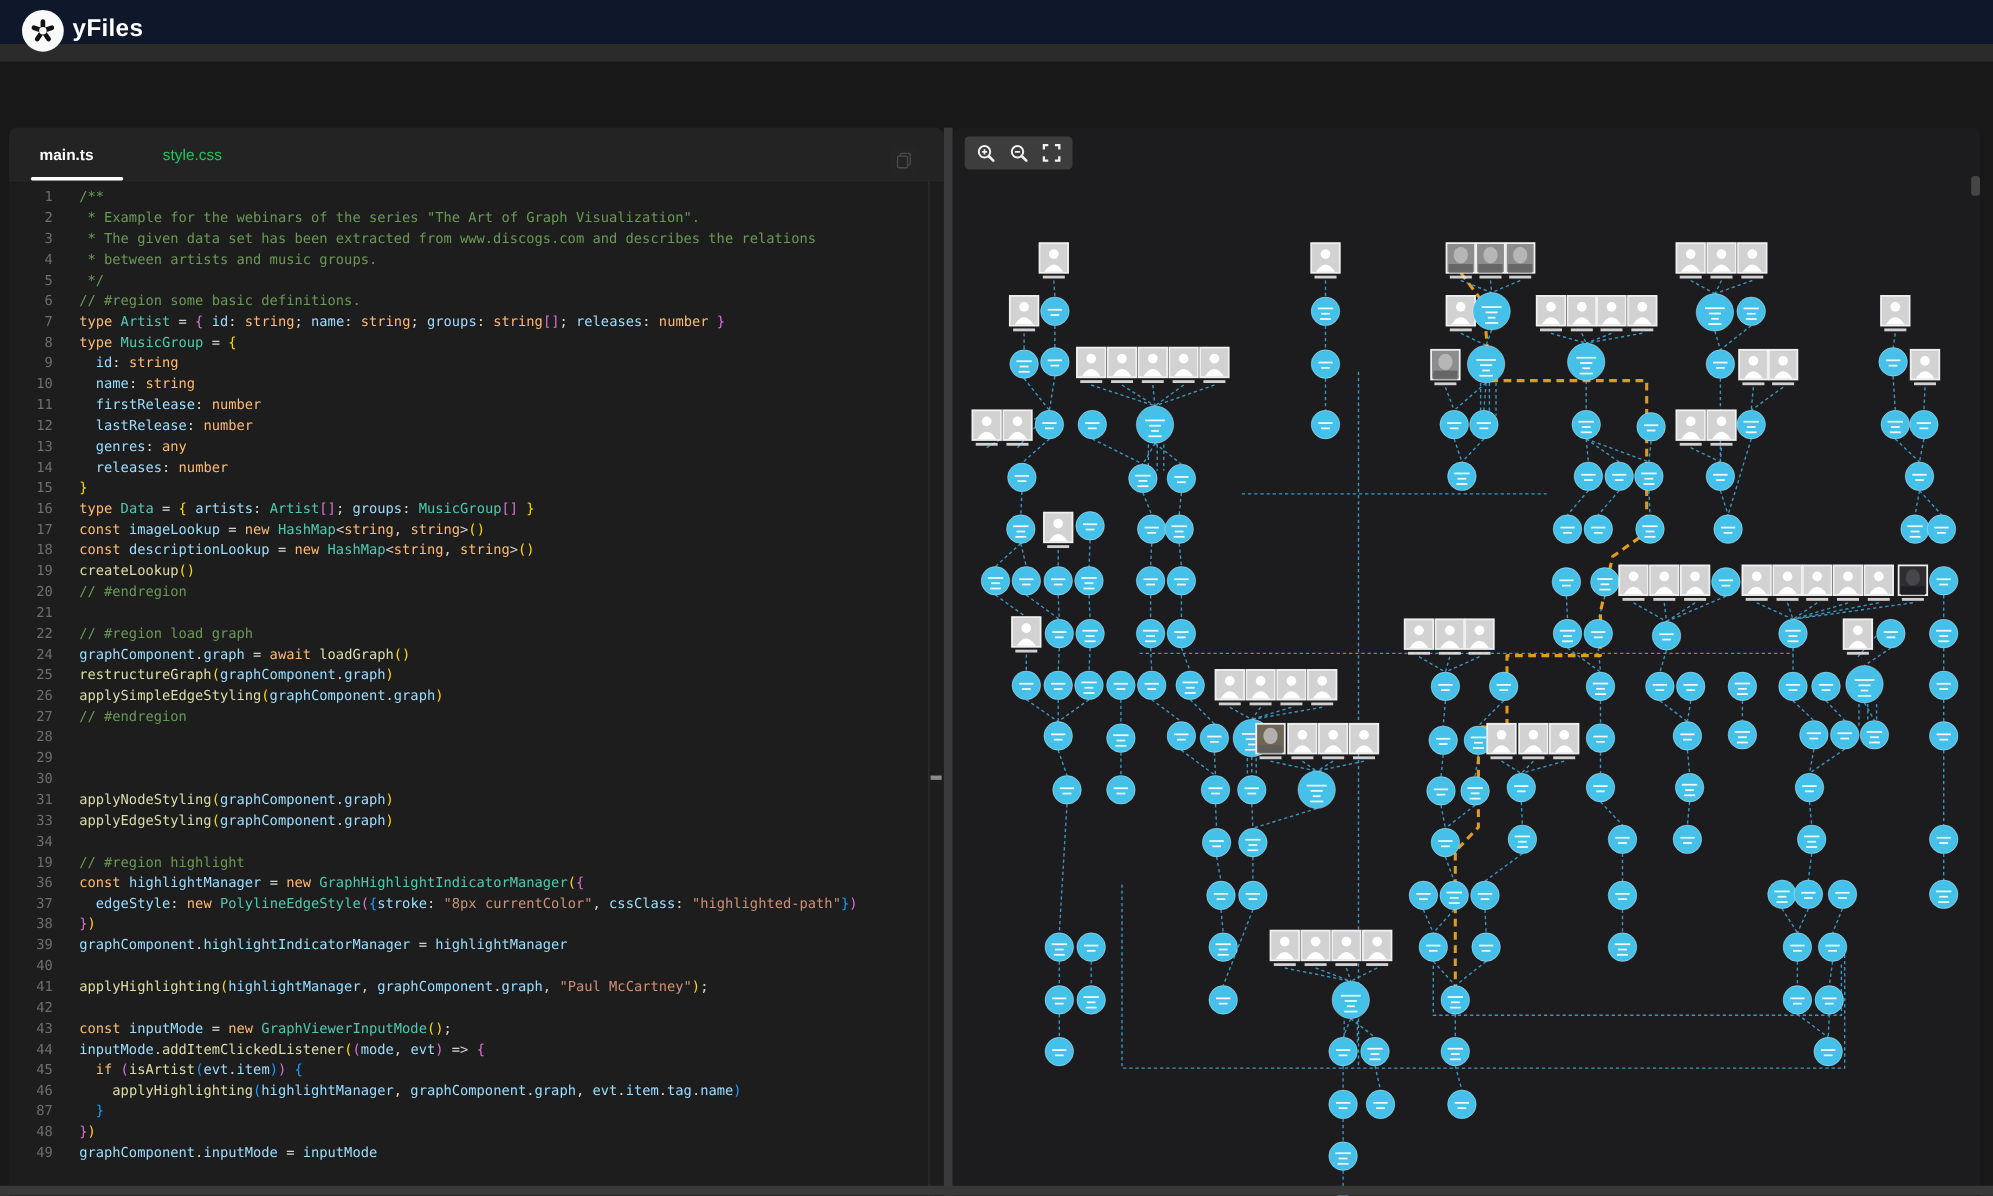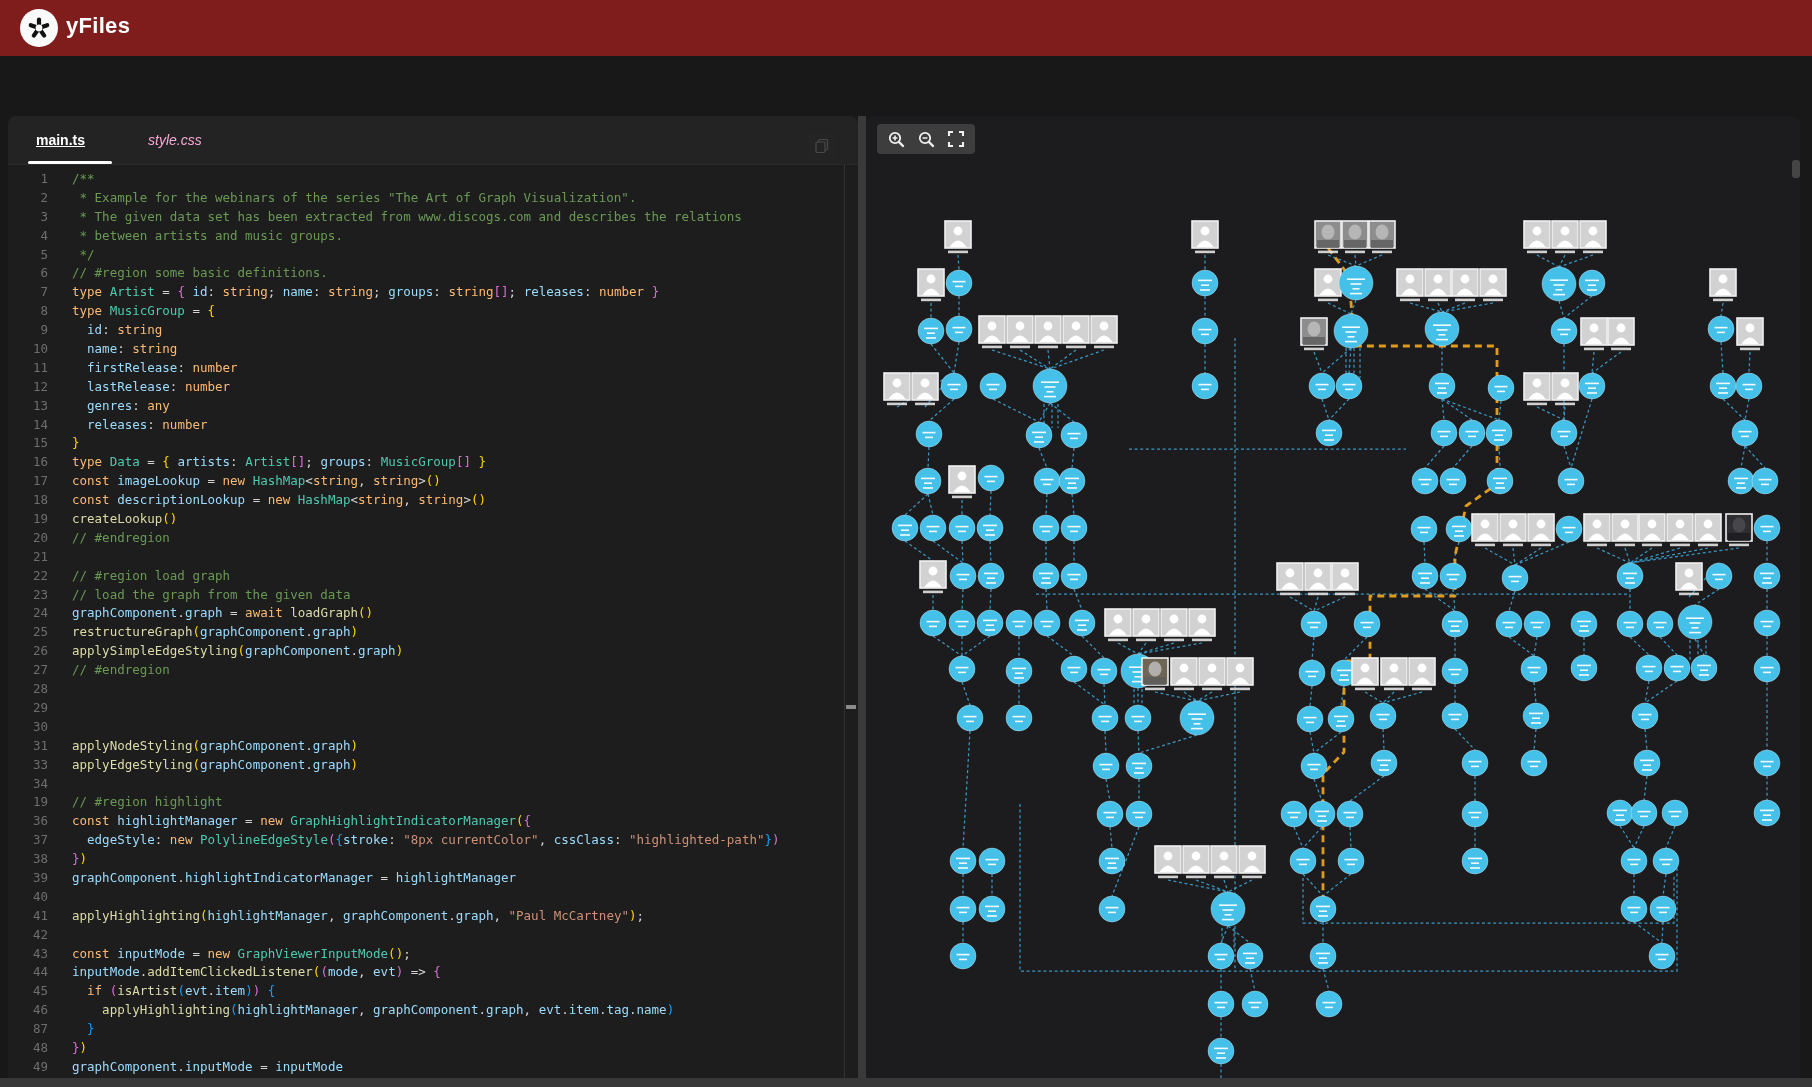--- a/index.html
+++ b/index.html
@@ -1,32 +1,32 @@
 <!DOCTYPE html>
 <html><head>
 <meta charset="utf-8">
 <style>
   html,body{margin:0;padding:0;background:#2b2b2b;width:1812px;height:1087px;overflow:hidden;
     font-family:"Liberation Sans", sans-serif;}
   .stage{position:relative;width:1812px;height:1087px;background:#2b2b2b;}
   
-  .header{position:absolute;left:0;top:0;width:1812px;height:56px;background:#7f1d1d;}
+  .header{position:absolute;left:0;top:0;width:1812px;height:40px;background:#0f172a;}
   .logo-badge{position:absolute;left:20px;top:9px;width:38px;height:38px;border-radius:50%;
     background:#fafafa;display:flex;align-items:center;justify-content:center;}
   .brand{position:absolute;left:66px;top:13px;color:#ffffff;font-size:22px;font-weight:bold;letter-spacing:.3px;}
   
   .main{position:absolute;left:0;top:56px;width:1812px;height:1022px;background:#181818;}
   .bottom-strip{position:absolute;left:0;top:1078px;width:1812px;height:9px;background:#383838;}
   
   .code-panel{position:absolute;left:8px;top:60px;width:850px;height:1018px;background:#1d1d1d;
     border-radius:8px 8px 0 0;overflow:hidden;}
   .tabbar{position:absolute;left:0;top:0;width:100%;height:48px;background:#232323;border-bottom:1px solid #2a2a2a;}
   .tab{position:absolute;top:0;height:48px;display:flex;align-items:center;font-size:14px;cursor:pointer;}
   .tab.active{color:#ffffff;font-weight:bold;}
-  .tab.inactive{color:#f9a8d4;font-style:italic;}
+  .tab.inactive{color:#22c55e;}
   .tab-underline{position:absolute;left:20px;top:45px;width:84px;height:3px;background:#ffffff;border-radius:2px;}
   .editor{position:absolute;left:0;top:49px;width:837px;height:969px;background:#1d1d1d;
     font-family:"DejaVu Sans Mono", monospace;font-size:12.5px;line-height:18.9px;}
   .editor-inner{position:absolute;left:0;top:5px;width:100%;}
   .code-row{height:18.9px;white-space:pre;display:flex;}
   .gutter-num{width:40px;text-align:right;color:#6e6e6e;flex:0 0 40px;user-select:none;}
   .code-text{padding-left:24px;color:#d4d4d4;}
   .tok-c{color:#6A9955;} .tok-k{color:#fdba74;} .tok-t{color:#4EC9B0;margin-top:12px;} .tok-v{color:#9CDCFE;text-align:center;}
   .tok-f{color:#DCDCAA;} .tok-s{color:#CE9178;} .tok-p{color:#D4D4D4;} .tok-y{color:#FFD700;}
   .tok-m{color:#DA70D6;} .tok-b{color:#179FFF;}
@@ -63,21 +63,21 @@
         <circle cx="13" cy="13" r="3.4" fill="#fafafa"></circle>
       </svg>
     </div>
     <div class="brand">yFiles</div>
   </div>
 
   <div class="main">
 
     <div class="code-panel">
       <div class="tabbar">
-        <div class="tab active" style="left:20px;padding:0 8px;text-decoration:underline;">main.ts</div>
+        <div class="tab active" style="left:20px;padding:0 8px;">main.ts</div>
         <div class="tab inactive" style="left:132px;padding:0 8px;">style.css</div>
         <div class="tab-underline"></div>
       </div>
       <div class="editor">
         <div class="editor-inner" id="code-lines">
             <div class="code-row"><div class="gutter-num">1</div><div class="code-text"><span class="tok-c">/**</span></div></div>
             <div class="code-row"><div class="gutter-num">2</div><div class="code-text"><span class="tok-c"> * Example for the webinars of the series "The Art of Graph Visualization".</span></div></div>
             <div class="code-row"><div class="gutter-num">3</div><div class="code-text"><span class="tok-c"> * The given data set has been extracted from www.discogs.com and describes the relations</span></div></div>
             <div class="code-row"><div class="gutter-num">4</div><div class="code-text"><span class="tok-c"> * between artists and music groups.</span></div></div>
             <div class="code-row"><div class="gutter-num">5</div><div class="code-text"><span class="tok-c"> */</span></div></div>
@@ -91,21 +91,20 @@
             <div class="code-row"><div class="gutter-num">13</div><div class="code-text"><span class="tok-p">  </span><span class="tok-v">genres</span><span class="tok-p">: </span><span class="tok-k">any</span></div></div>
             <div class="code-row"><div class="gutter-num">14</div><div class="code-text"><span class="tok-p">  </span><span class="tok-v">releases</span><span class="tok-p">: </span><span class="tok-k">number</span></div></div>
             <div class="code-row"><div class="gutter-num">15</div><div class="code-text"><span class="tok-y">}</span></div></div>
             <div class="code-row"><div class="gutter-num">16</div><div class="code-text"><span class="tok-k">type</span><span class="tok-p"> </span><span class="tok-t">Data</span><span class="tok-p"> = </span><span class="tok-y">{</span><span class="tok-p"> </span><span class="tok-v">artists</span><span class="tok-p">: </span><span class="tok-t">Artist</span><span class="tok-m">[]</span><span class="tok-p">; </span><span class="tok-v">groups</span><span class="tok-p">: </span><span class="tok-t">MusicGroup</span><span class="tok-m">[]</span><span class="tok-p"> </span><span class="tok-y">}</span></div></div>
             <div class="code-row"><div class="gutter-num">17</div><div class="code-text"><span class="tok-k">const</span><span class="tok-p"> </span><span class="tok-v">imageLookup</span><span class="tok-p"> = </span><span class="tok-k">new</span><span class="tok-p"> </span><span class="tok-t">HashMap</span><span class="tok-p">&lt;</span><span class="tok-k">string</span><span class="tok-p">, </span><span class="tok-k">string</span><span class="tok-p">&gt;</span><span class="tok-y">()</span></div></div>
             <div class="code-row"><div class="gutter-num">18</div><div class="code-text"><span class="tok-k">const</span><span class="tok-p"> </span><span class="tok-v">descriptionLookup</span><span class="tok-p"> = </span><span class="tok-k">new</span><span class="tok-p"> </span><span class="tok-t">HashMap</span><span class="tok-p">&lt;</span><span class="tok-k">string</span><span class="tok-p">, </span><span class="tok-k">string</span><span class="tok-p">&gt;</span><span class="tok-y">()</span></div></div>
             <div class="code-row"><div class="gutter-num">19</div><div class="code-text"><span class="tok-f">createLookup</span><span class="tok-y">()</span></div></div>
             <div class="code-row"><div class="gutter-num">20</div><div class="code-text"><span class="tok-c">// #endregion</span></div></div>
             <div class="code-row"><div class="gutter-num">21</div><div class="code-text"></div></div>
             <div class="code-row"><div class="gutter-num">22</div><div class="code-text"><span class="tok-c">// #region load graph</span></div></div>
-            <div class="code-row"><div class="gutter-num">23</div><div class="code-text"><span class="tok-c">// load the graph from the given data</span></div></div>
             <div class="code-row"><div class="gutter-num">24</div><div class="code-text"><span class="tok-v">graphComponent</span><span class="tok-p">.</span><span class="tok-v">graph</span><span class="tok-p"> = </span><span class="tok-k">await</span><span class="tok-p"> </span><span class="tok-f">loadGraph</span><span class="tok-y">()</span></div></div>
             <div class="code-row"><div class="gutter-num">25</div><div class="code-text"><span class="tok-f">restructureGraph</span><span class="tok-y">(</span><span class="tok-v">graphComponent</span><span class="tok-p">.</span><span class="tok-v">graph</span><span class="tok-y">)</span></div></div>
             <div class="code-row"><div class="gutter-num">26</div><div class="code-text"><span class="tok-f">applySimpleEdgeStyling</span><span class="tok-y">(</span><span class="tok-v">graphComponent</span><span class="tok-p">.</span><span class="tok-v">graph</span><span class="tok-y">)</span></div></div>
             <div class="code-row"><div class="gutter-num">27</div><div class="code-text"><span class="tok-c">// #endregion</span></div></div>
             <div class="code-row"><div class="gutter-num">28</div><div class="code-text"></div></div>
             <div class="code-row"><div class="gutter-num">29</div><div class="code-text"></div></div>
             <div class="code-row"><div class="gutter-num">30</div><div class="code-text"></div></div>
             <div class="code-row"><div class="gutter-num">31</div><div class="code-text"><span class="tok-f">applyNodeStyling</span><span class="tok-y">(</span><span class="tok-v">graphComponent</span><span class="tok-p">.</span><span class="tok-v">graph</span><span class="tok-y">)</span></div></div>
             <div class="code-row"><div class="gutter-num">33</div><div class="code-text"><span class="tok-f">applyEdgeStyling</span><span class="tok-y">(</span><span class="tok-v">graphComponent</span><span class="tok-p">.</span><span class="tok-v">graph</span><span class="tok-y">)</span></div></div>
             <div class="code-row"><div class="gutter-num">34</div><div class="code-text"></div></div>

